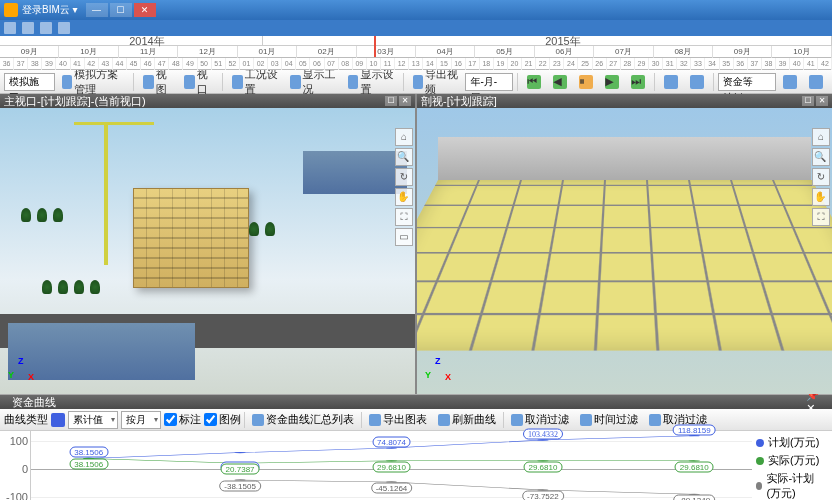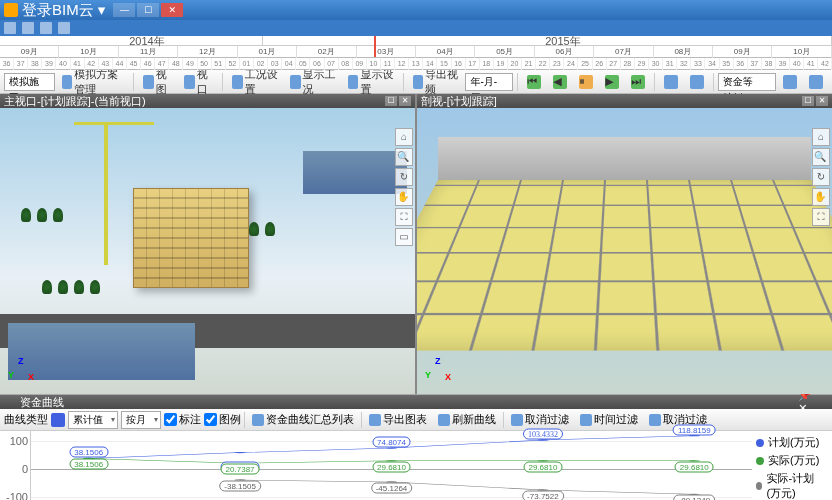--- a/index.html
+++ b/index.html
@@ -2,21 +2,21 @@
 <html><head>
 <meta charset="utf-8">
 <style>
 * { margin: 0; padding: 0; box-sizing: border-box; font-family: "Microsoft YaHei", SimSun, Arial, sans-serif; font-size: 11px; }
 body { width: 832px; height: 500px; background: #e8e8e8; overflow: hidden; position: relative; }
 
 
 .title-bar { height: 20px; background: linear-gradient(#4a90d9, #2c6db8); color: #fff; display: flex; align-items: center; padding: 0 4px; }
 .title-bar .app-icon { width: 14px; height: 14px; background: #ffa500; border-radius: 2px; margin-right: 4px; }
 .title-bar .title { flex: 1; text-align: center; font-size: 11px; }
-.title-bar .cloud { margin-right: 8px; font-size: 15px; }
+.title-bar .cloud { margin-right: 8px; font-size: 10px; }
 .title-bar .win-btns { display: flex; gap: 2px; }
 .title-bar .win-btn { width: 22px; height: 14px; background: rgba(255,255,255,.2); display: flex; align-items: center; justify-content: center; cursor: pointer; font-size: 9px; }
 .title-bar .win-btn.close { background: #d9534f; }
 
 
 .quick-bar { height: 16px; background: #3a7bc8; display: flex; align-items: center; padding: 0 4px; gap: 6px; }
 .quick-bar .q-icon { width: 12px; height: 12px; background: rgba(255,255,255,.5); border-radius: 1px; cursor: pointer; }
 
 
 .timeline { height: 22px; background: #fff; border-bottom: 1px solid #bbb; display: flex; font-size: 9px; position: relative; }
@@ -67,21 +67,21 @@
 .scene-wall.w2 { right: 2%; top: 15%; width: 25%; height: 15%; }
 
 
 .vp-canvas.interior { background: linear-gradient(180deg,#9fc8e8 0%,#c8d8d0 100%); }
 .interior-floor { position: absolute; left: 5%; right: 5%; top: 25%; bottom: 5%; background: #e8e080; transform: perspective(500px) rotateX(55deg); transform-origin: top; box-shadow: inset 0 0 20px rgba(0,0,0,.2); }
 .interior-grid { position: absolute; inset: 0; background: repeating-linear-gradient(0deg, transparent 0, transparent 30px, #888 30px, #888 32px), repeating-linear-gradient(90deg, transparent 0, transparent 40px, #888 40px, #888 42px); }
 .interior-wall { position: absolute; left: 5%; right: 5%; top: 10%; height: 20%; background: linear-gradient(180deg,#d0d0d0,#a0a0a0); }
 
 
 .chart-panel { height: 120px; background: #f5f5f5; border-top: 1px solid #aaa; display: flex; flex-direction: column; }
-.chart-header { height: 14px; background: linear-gradient(#6a6a6a,#4a4a4a); color: #fff; font-size: 10px; padding: 0 20px; display: flex; align-items: center; justify-content: space-between; }
+.chart-header { height: 14px; background: linear-gradient(#6a6a6a,#4a4a4a); color: #fff; font-size: 10px; padding: 0 12px; display: flex; align-items: center; justify-content: space-between; }
 .chart-toolbar { height: 22px; background: linear-gradient(#fdfdfd,#e5e5e5); border-bottom: 1px solid #ccc; display: flex; align-items: center; padding: 0 4px; gap: 3px; font-size: 10px; }
 .chart-toolbar .chk { display: flex; align-items: center; gap: 2px; cursor: pointer; }
 .chart-toolbar .lbl-btn { padding: 0 4px; cursor: pointer; display: flex; align-items: center; gap: 2px; }
 .chart-toolbar .lbl-btn .ico { width: 12px; height: 12px; background: #6a9edb; border-radius: 2px; }
 .chart-area { flex: 1; position: relative; background: #fff; display: flex; }
 .chart-yaxis { width: 30px; position: relative; font-size: 9px; color: #666; }
 .chart-yaxis .ytick { position: absolute; right: 2px; transform: translateY(-50%); }
 .chart-plot { flex: 1; position: relative; border-left: 1px solid #ccc; }
 .chart-plot .grid-h { position: absolute; left: 0; right: 0; height: 1px; background: #eee; }
 .chart-plot svg { position: absolute; inset: 0; width: 100%; height: 100%; }

